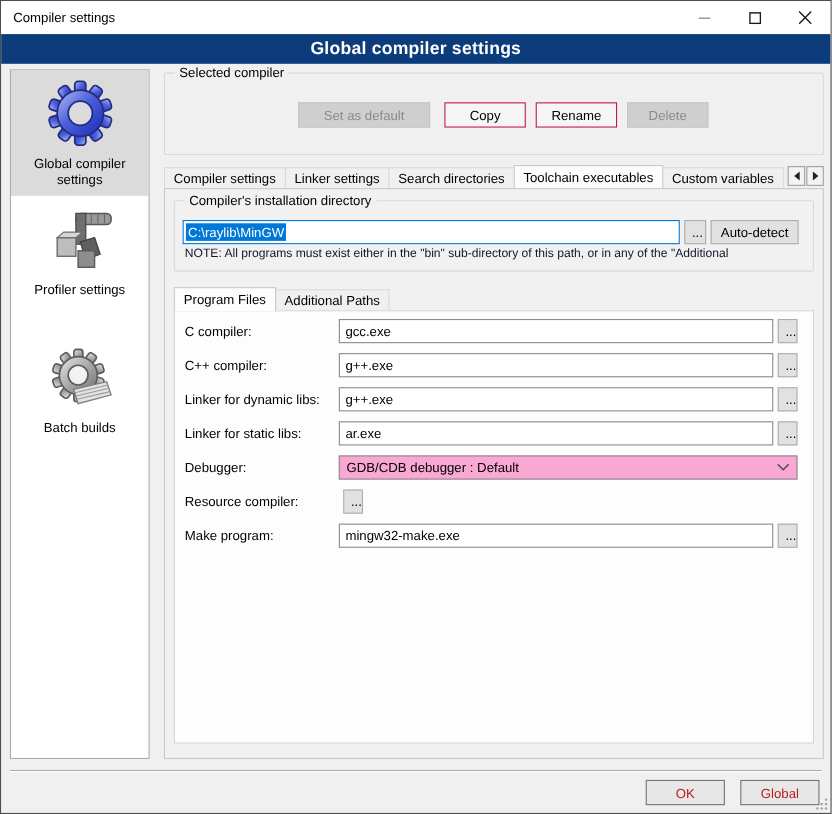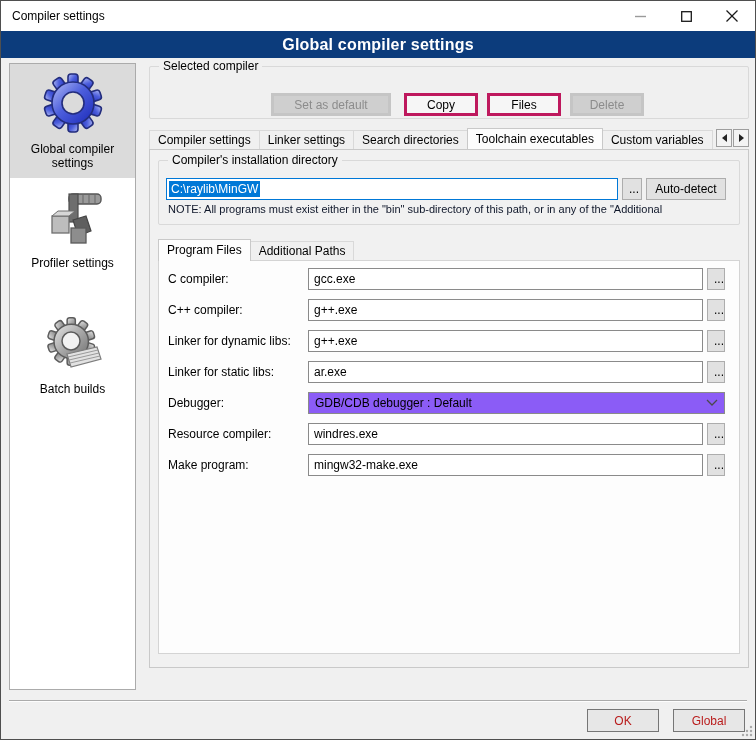--- a/index.html
+++ b/index.html
@@ -23,31 +23,31 @@
   .side-item .icon{display:block;margin:0 auto;width:64px;height:64px;}
   .side-item .lbl{display:block;font-size:12px;color:#000;line-height:14px;margin-top:6px;}
   .side-item.gap{margin-top:26px;}
 
   .main{position:absolute;left:148px;top:5px;width:600px;height:627px;}
 
   
   .groupbox{position:relative;border:1px solid #D9D9D9;border-radius:2px;}
   .groupbox>.glabel{position:absolute;top:-8px;left:9px;background:#F0F0F0;padding:0 4px;font-size:12px;color:#000;}
 
-  .gb-compiler{margin-top:3px;height:53px;padding:19px 20px 0 7px;}
+  .gb-compiler{margin-top:3px;height:75px;padding:19px 20px 0 7px;}
 
   
   .combo{height:22px;border:1px solid #8A8A8A;background:#fff;display:flex;align-items:center;padding:0 6px;font-size:12px;color:#000;}
   .combo .ctext{flex:1;white-space:nowrap;overflow:hidden;}
   .combo svg{flex:0 0 auto;}
-  .combo.gray{background:#8b5cf6;}
+  .combo.gray{background:#f9a8d4;}
 
   
   .btnrow{display:flex;margin-top:7px;margin-left:114px;}
-  .btn{height:23px;font-size:12px;color:#000;background:#F6F6F6;border:3px solid #be185d;padding:0 4px;}
+  .btn{height:23px;font-size:12px;color:#000;background:#F6F6F6;border:1px solid #be185d;padding:0 4px;}
   .btn.disabled{background:#CFCFCF;border-color:#C5C5C5;color:#8C8C8C;}
   .btn.w120{width:120px;margin-right:13px;}
   .btn.w74{width:74px;margin-right:9px;}
   .btn.w103{width:103px;margin-left:1px;}
   .auxbtn{height:22px;font-size:12px;background:#E1E1E1;border:1px solid #ADADAD;color:#000;}
 
   
   .tabstrip{position:relative;display:flex;align-items:flex-end;height:22px;margin-top:8px;overflow:hidden;}
   .tab{height:19px;line-height:18px;background:#F0F0F0;border:1px solid #D9D9D9;border-bottom:0;
        font-size:12px;padding:0 8px;white-space:nowrap;margin-right:-1px;color:#000;}
@@ -195,21 +195,21 @@
       </div>
     </div>
 
     <div class="main">
 
       <div class="groupbox gb-compiler">
         <span class="glabel">Selected compiler</span>
         <div class="btnrow">
           <button class="btn disabled w120">Set as default</button>
           <button class="btn w74">Copy</button>
-          <button class="btn w74">Files</button>
+          <button class="btn w74">Rename</button>
           <button class="btn disabled w74">Delete</button>
         </div>
       </div>
 
       <div class="tabstrip">
         <div class="tab">Compiler settings</div>
         <div class="tab">Linker settings</div>
         <div class="tab">Search directories</div>
         <div class="tab active">Toolchain executables</div>
         <div class="tab">Custom variables</div>
@@ -268,21 +268,20 @@
             <span class="flabel">Debugger:</span>
             <div class="combo gray selwide">
               <span class="ctext">GDB/CDB debugger : Default</span>
               <svg width="12" height="8">
                   <path d="M1 1 L6 6 L11 1" fill="none" stroke="#4a4a4a" stroke-width="1.3"></path>
                 </svg>
             </div>
           </div>
           <div class="frow">
             <span class="flabel">Resource compiler:</span>
-            <input class="txt" value="windres.exe" style="">
             <button class="auxbtn dots">...</button>
           </div>
           <div class="frow">
             <span class="flabel">Make program:</span>
             <input class="txt" value="mingw32-make.exe" style="">
             <button class="auxbtn dots">...</button>
           </div>
         </div>
 
       </div>

